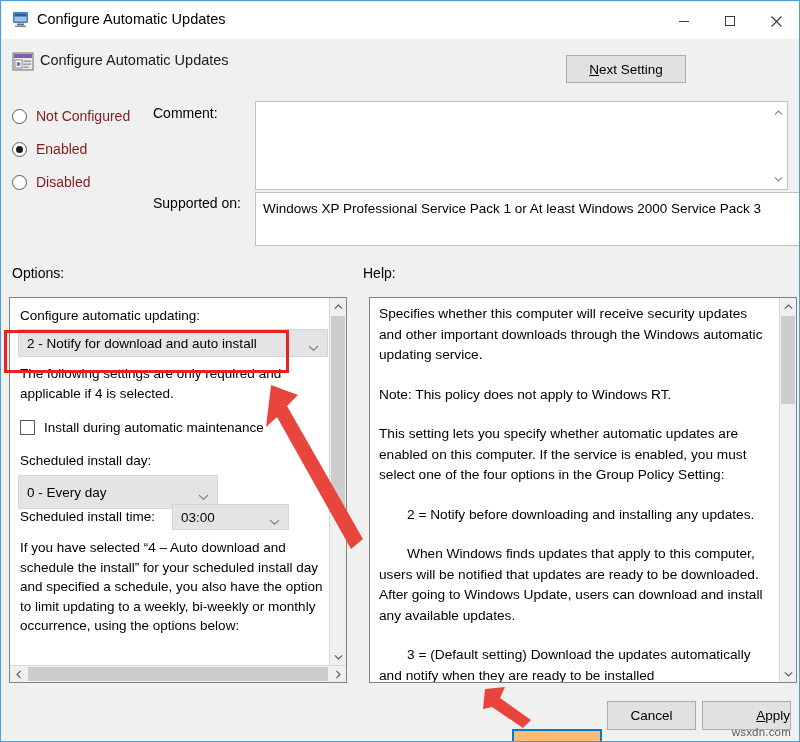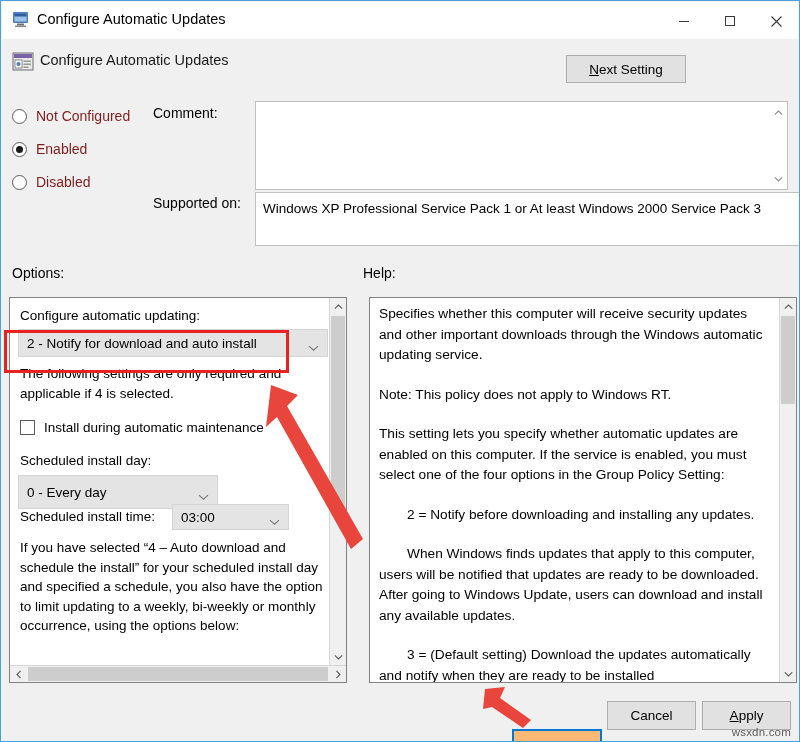--- a/index.html
+++ b/index.html
@@ -301,21 +301,21 @@
     background: #cdcdcd;
   }
 
   
   #btn-ok {
     left: 511px; top: 728px; width: 90px; height: 46px;
     background: #fdba74;
     border: 2px solid #0078d7;
   }
   #btn-cancel { left: 606px; top: 700px; width: 89px; height: 29px; }
-  #btn-apply  { left: 701px; top: 700px; width: 89px; height: 29px; }
+  #btn-apply  { left: 701px; top: 700px; width: 89px; height: 29px; text-align: right; }
 
   
   #annot-rect {
     position: absolute;
     left: 3px; top: 329px;
     width: 285px; height: 43px;
     border: 3px solid #e8231f;
     box-sizing: border-box;
     pointer-events: none;
   }

